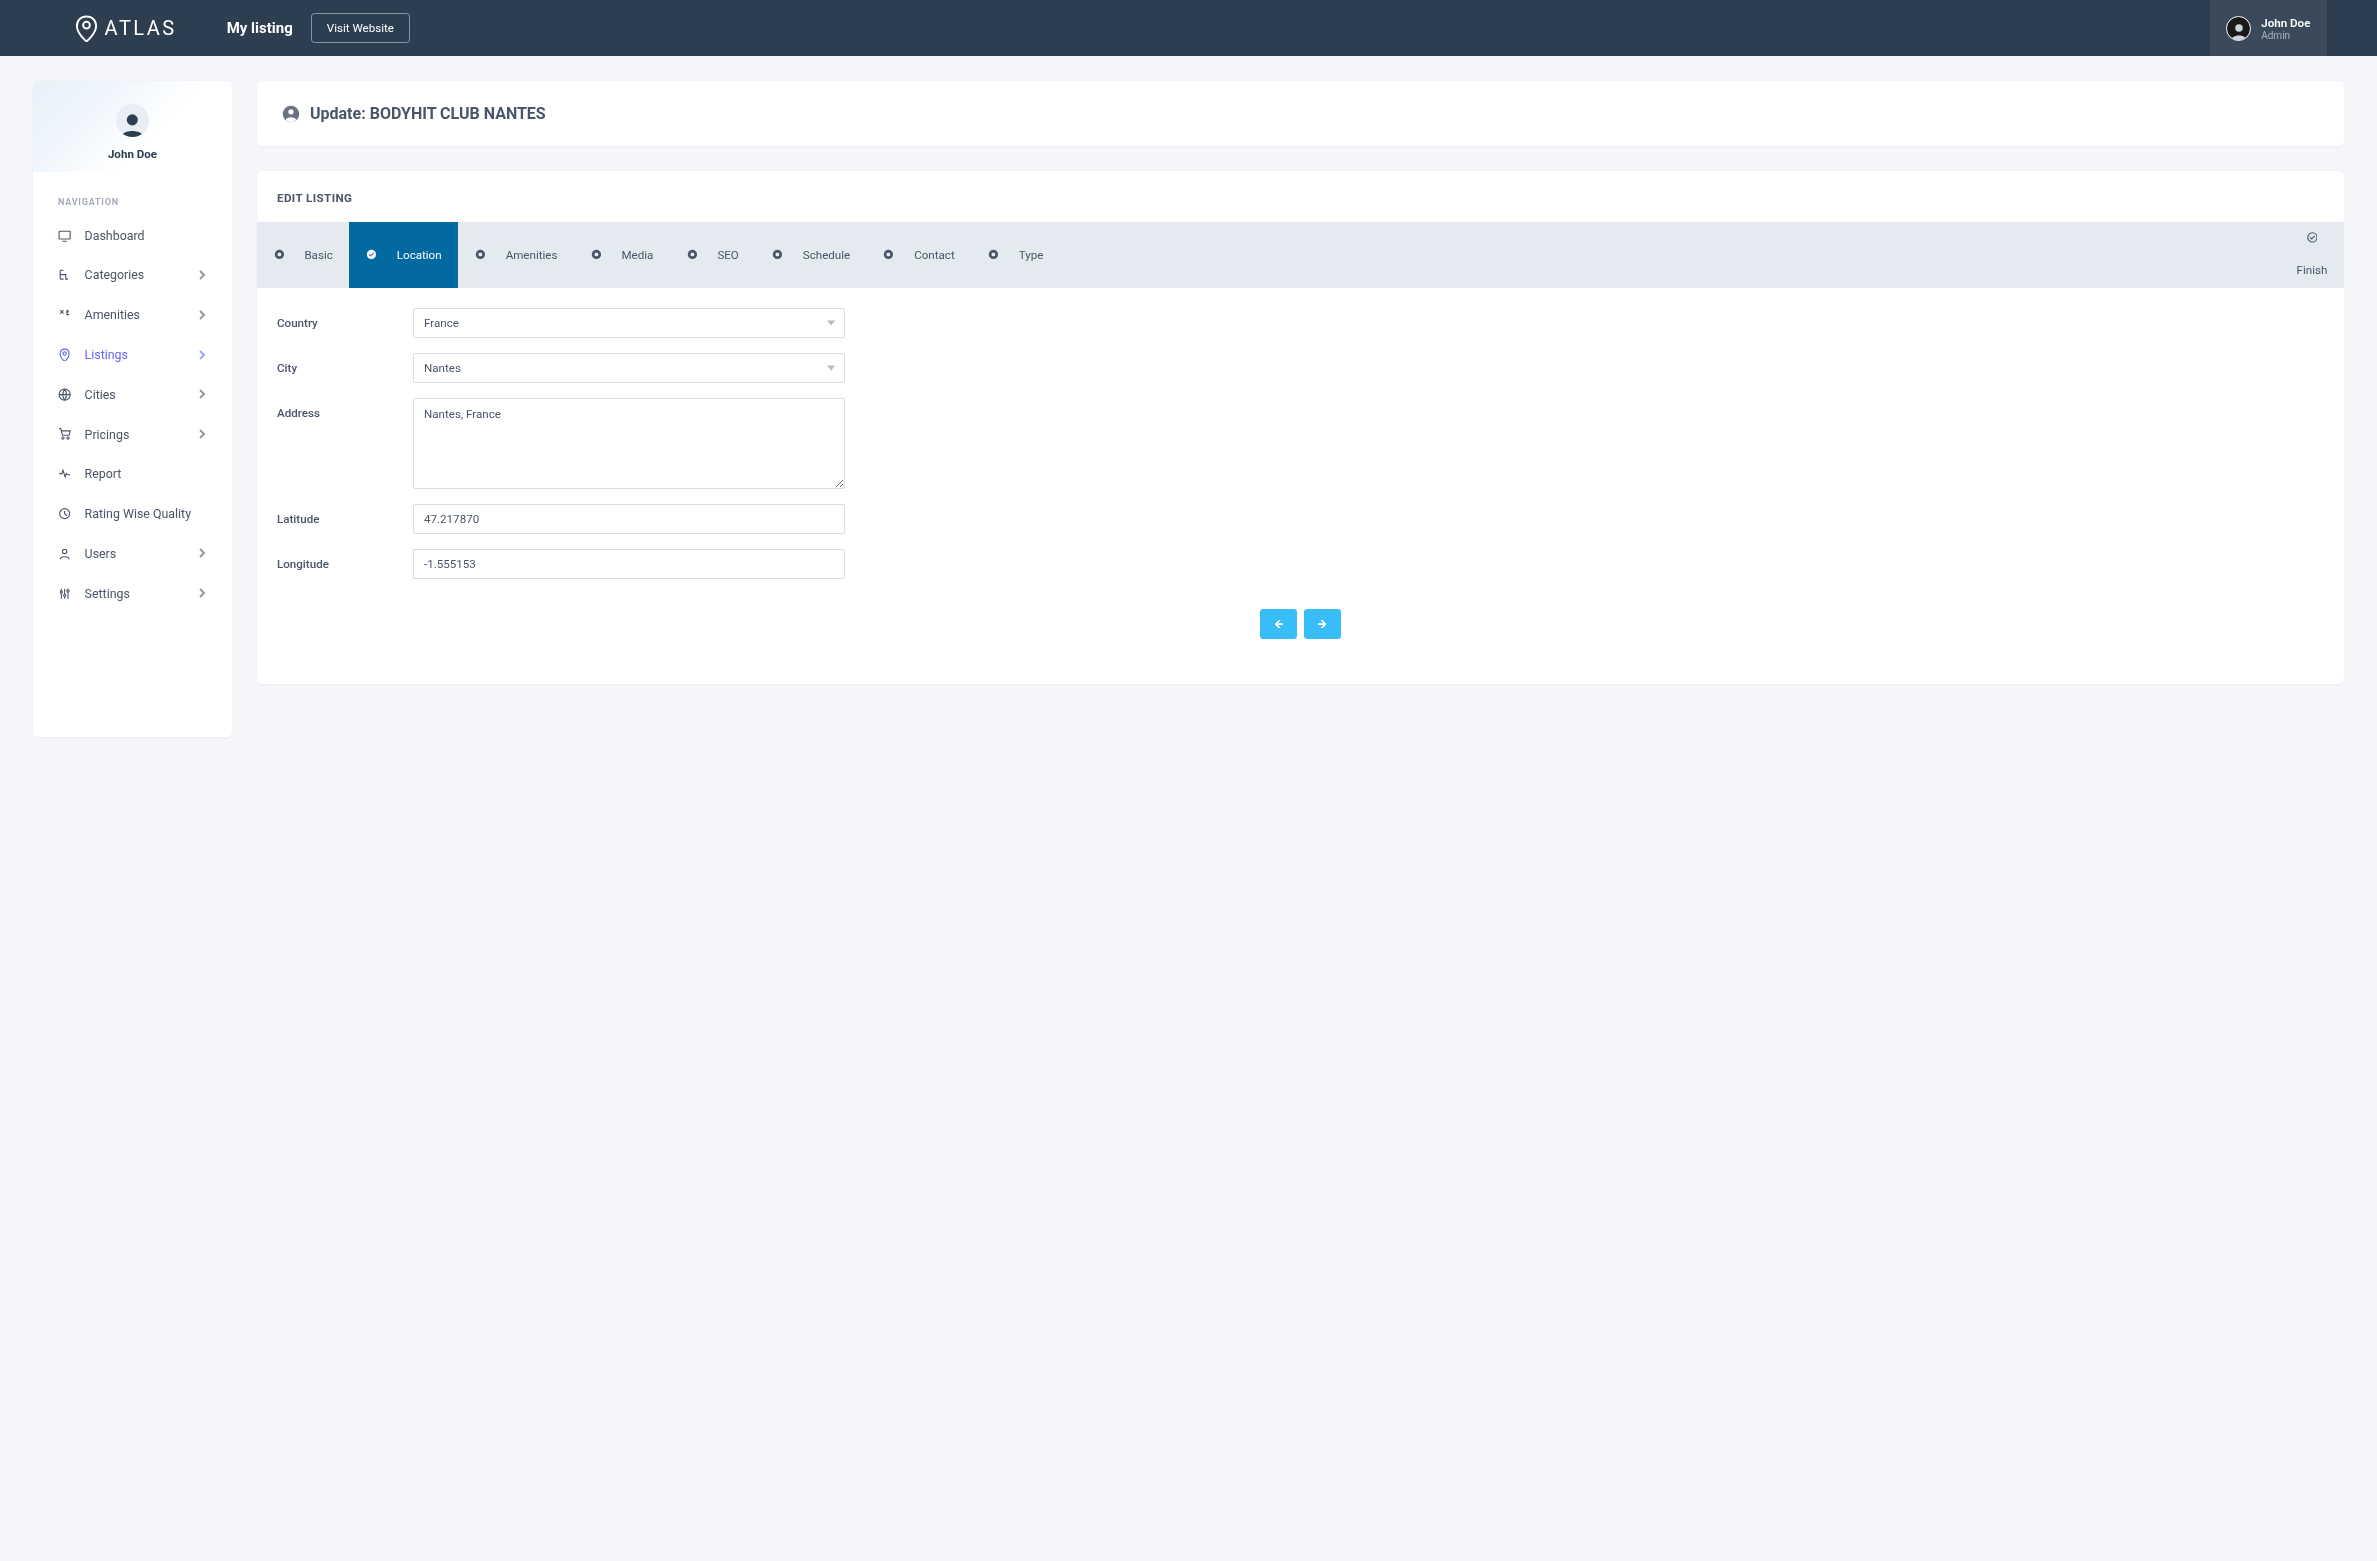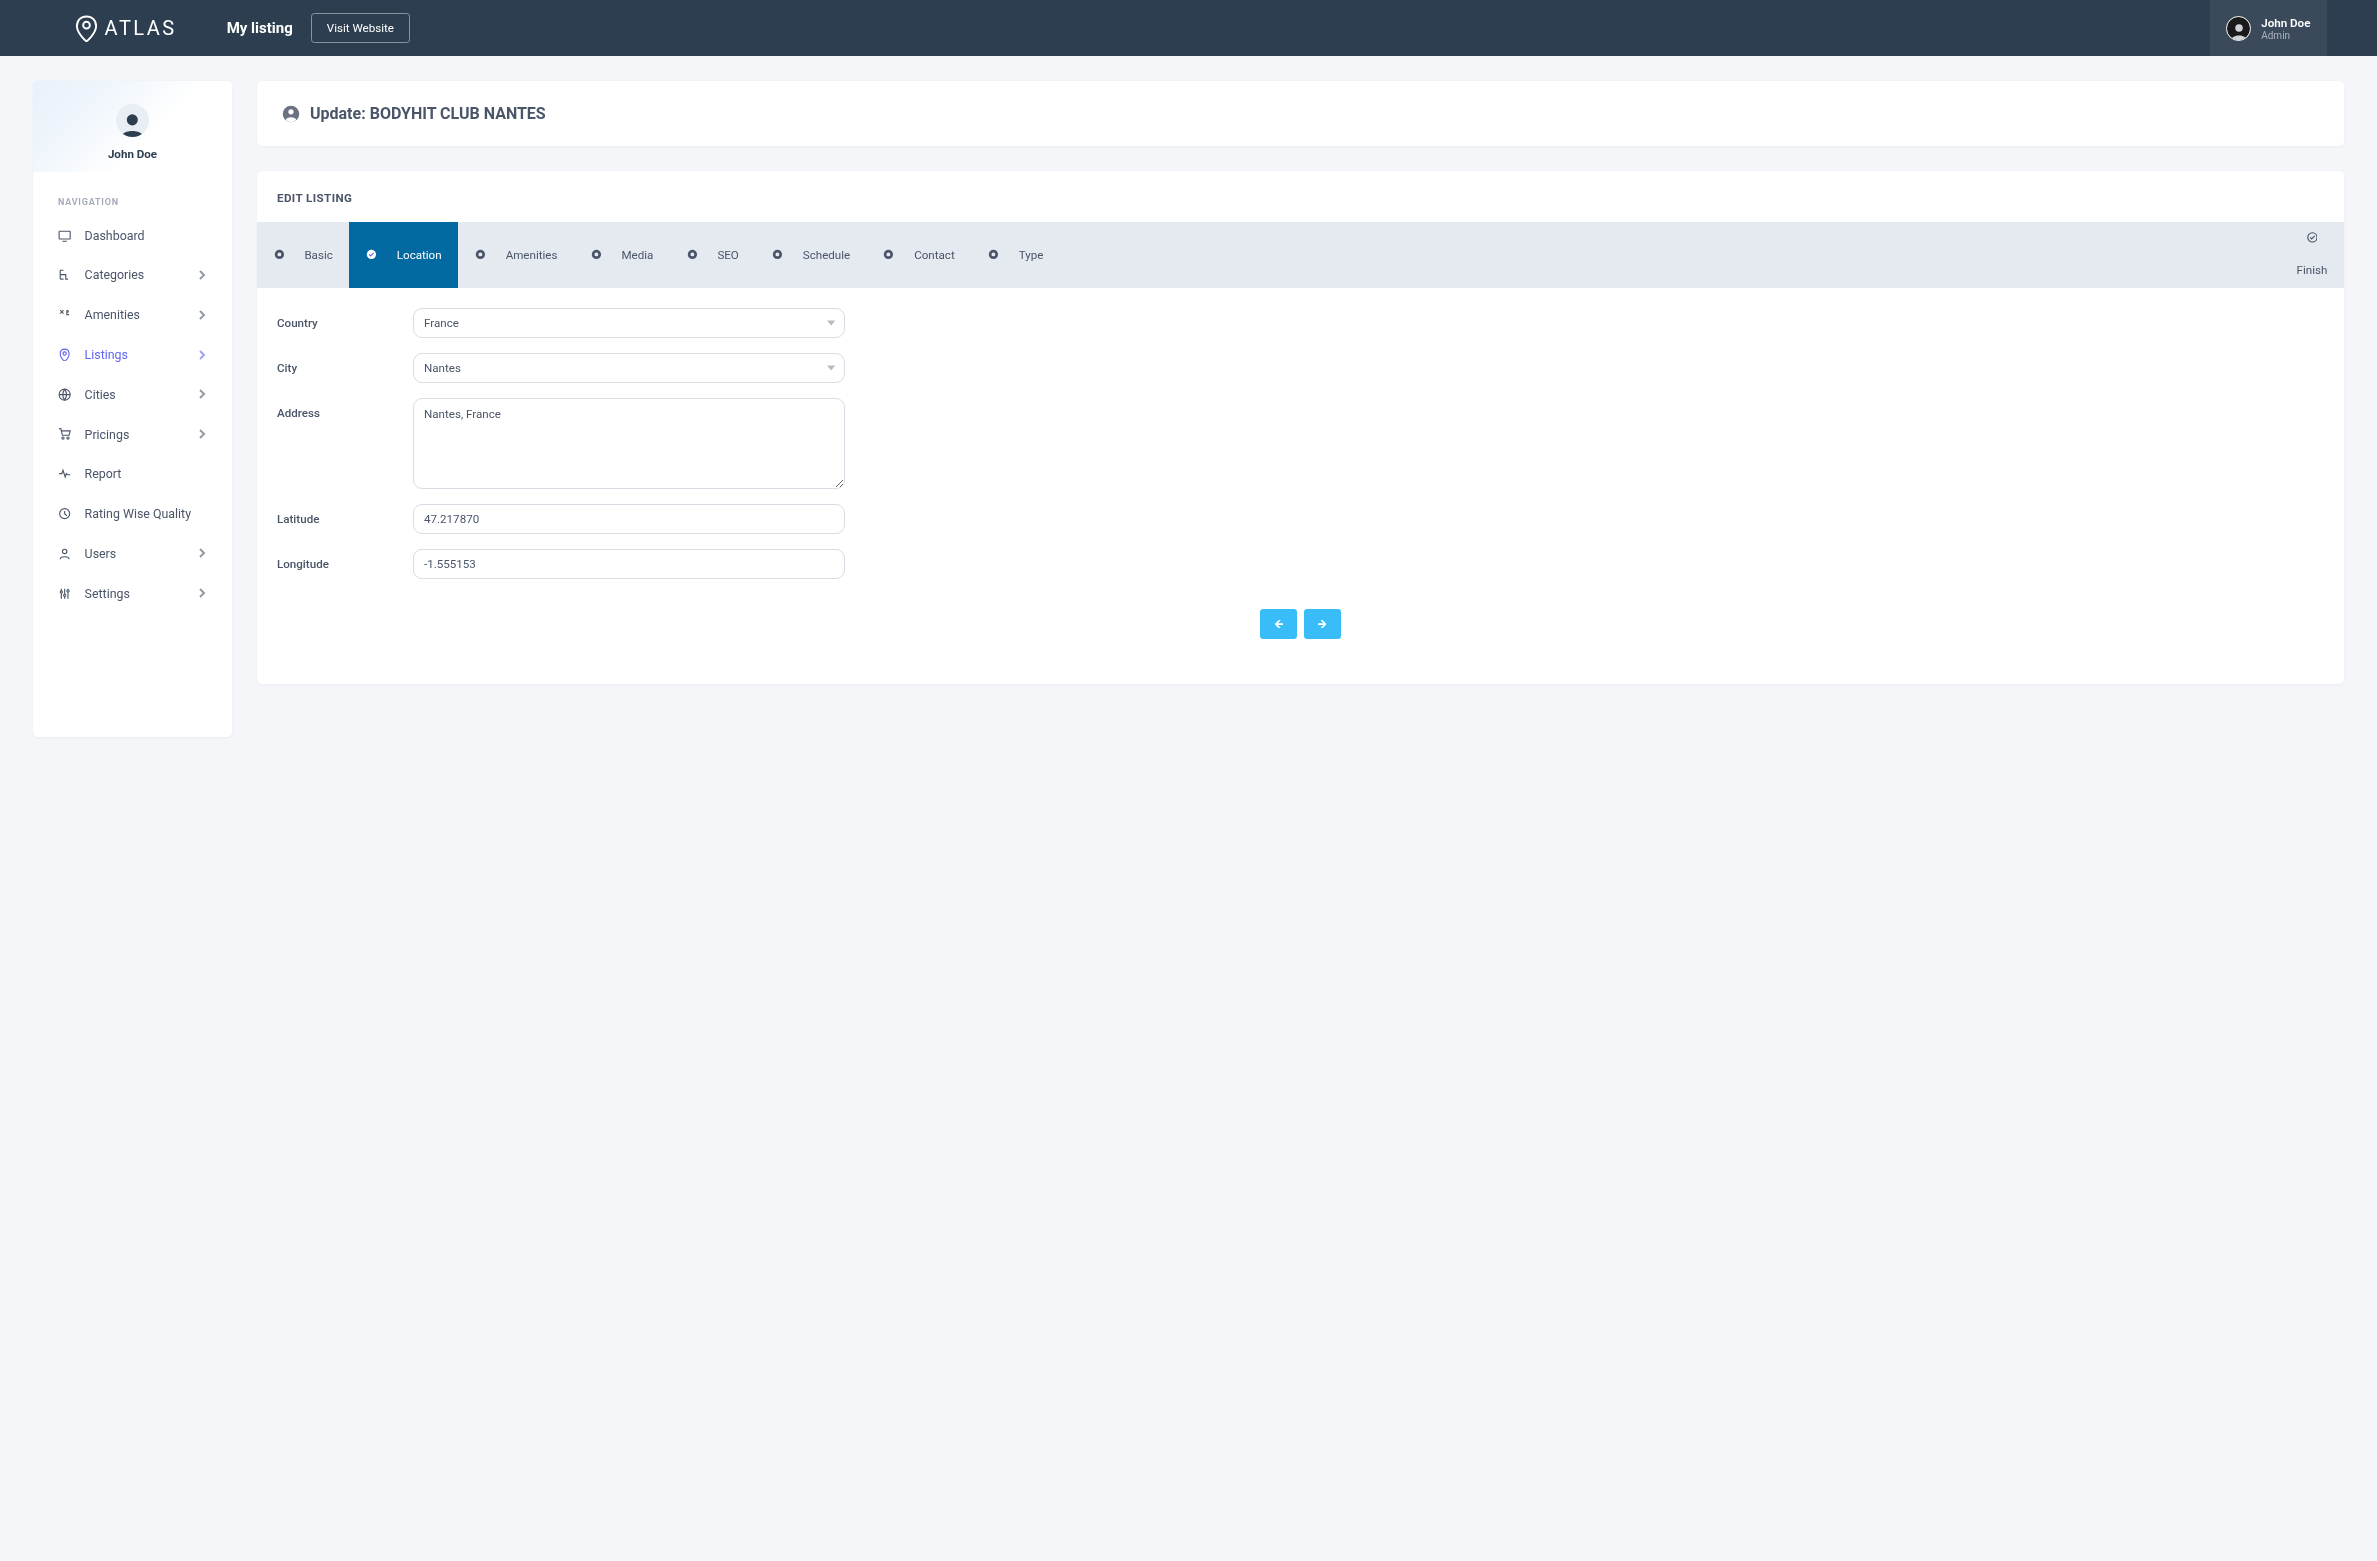--- a/index.html
+++ b/index.html
@@ -84,21 +84,21 @@
       font-size: 11.6px; color: #4a5568; cursor: pointer;
     }
     .tab.active { background: #0369a1; color: #fff; }
     .tab-icon { width: 10.8px; height: 10.8px; }
     .tab.finish { margin-left: auto; flex-direction: column; }
 
     .form-area { padding: 20px; }
     .form-row { display: flex; margin-bottom: 15px; }
     .form-label { width: 136px; flex-shrink: 0; font-size: 11.6px; color: #4a5568; padding-top: 8.3px; font-weight: 500; }
     .form-control {
-      flex: 1; max-width: 432px; height: 30px; border: 0.8px solid #d8dde5; border-radius: 9px;
+      flex: 1; max-width: 432px; height: 30px; border: 0.8px solid #d8dde5; border-radius: 2px;
       padding: 0 10px; font-size: 11.6px; color: #4a5568; font-family: inherit;
     }
     .form-control-textarea { height: 91px; padding: 8.3px 10px; resize: vertical; }
     .select-wrap { position: relative; flex: 1; max-width: 432px; }
     .select-wrap .form-control { width: 100%; appearance: none; background: #fff; cursor: pointer; }
     .select-caret {
       position: absolute; right: 10px; top: 50%; transform: translateY(-50%);
       width: 8.3px; height: 8.3px; opacity: 0.4; pointer-events: none;
     }
 

